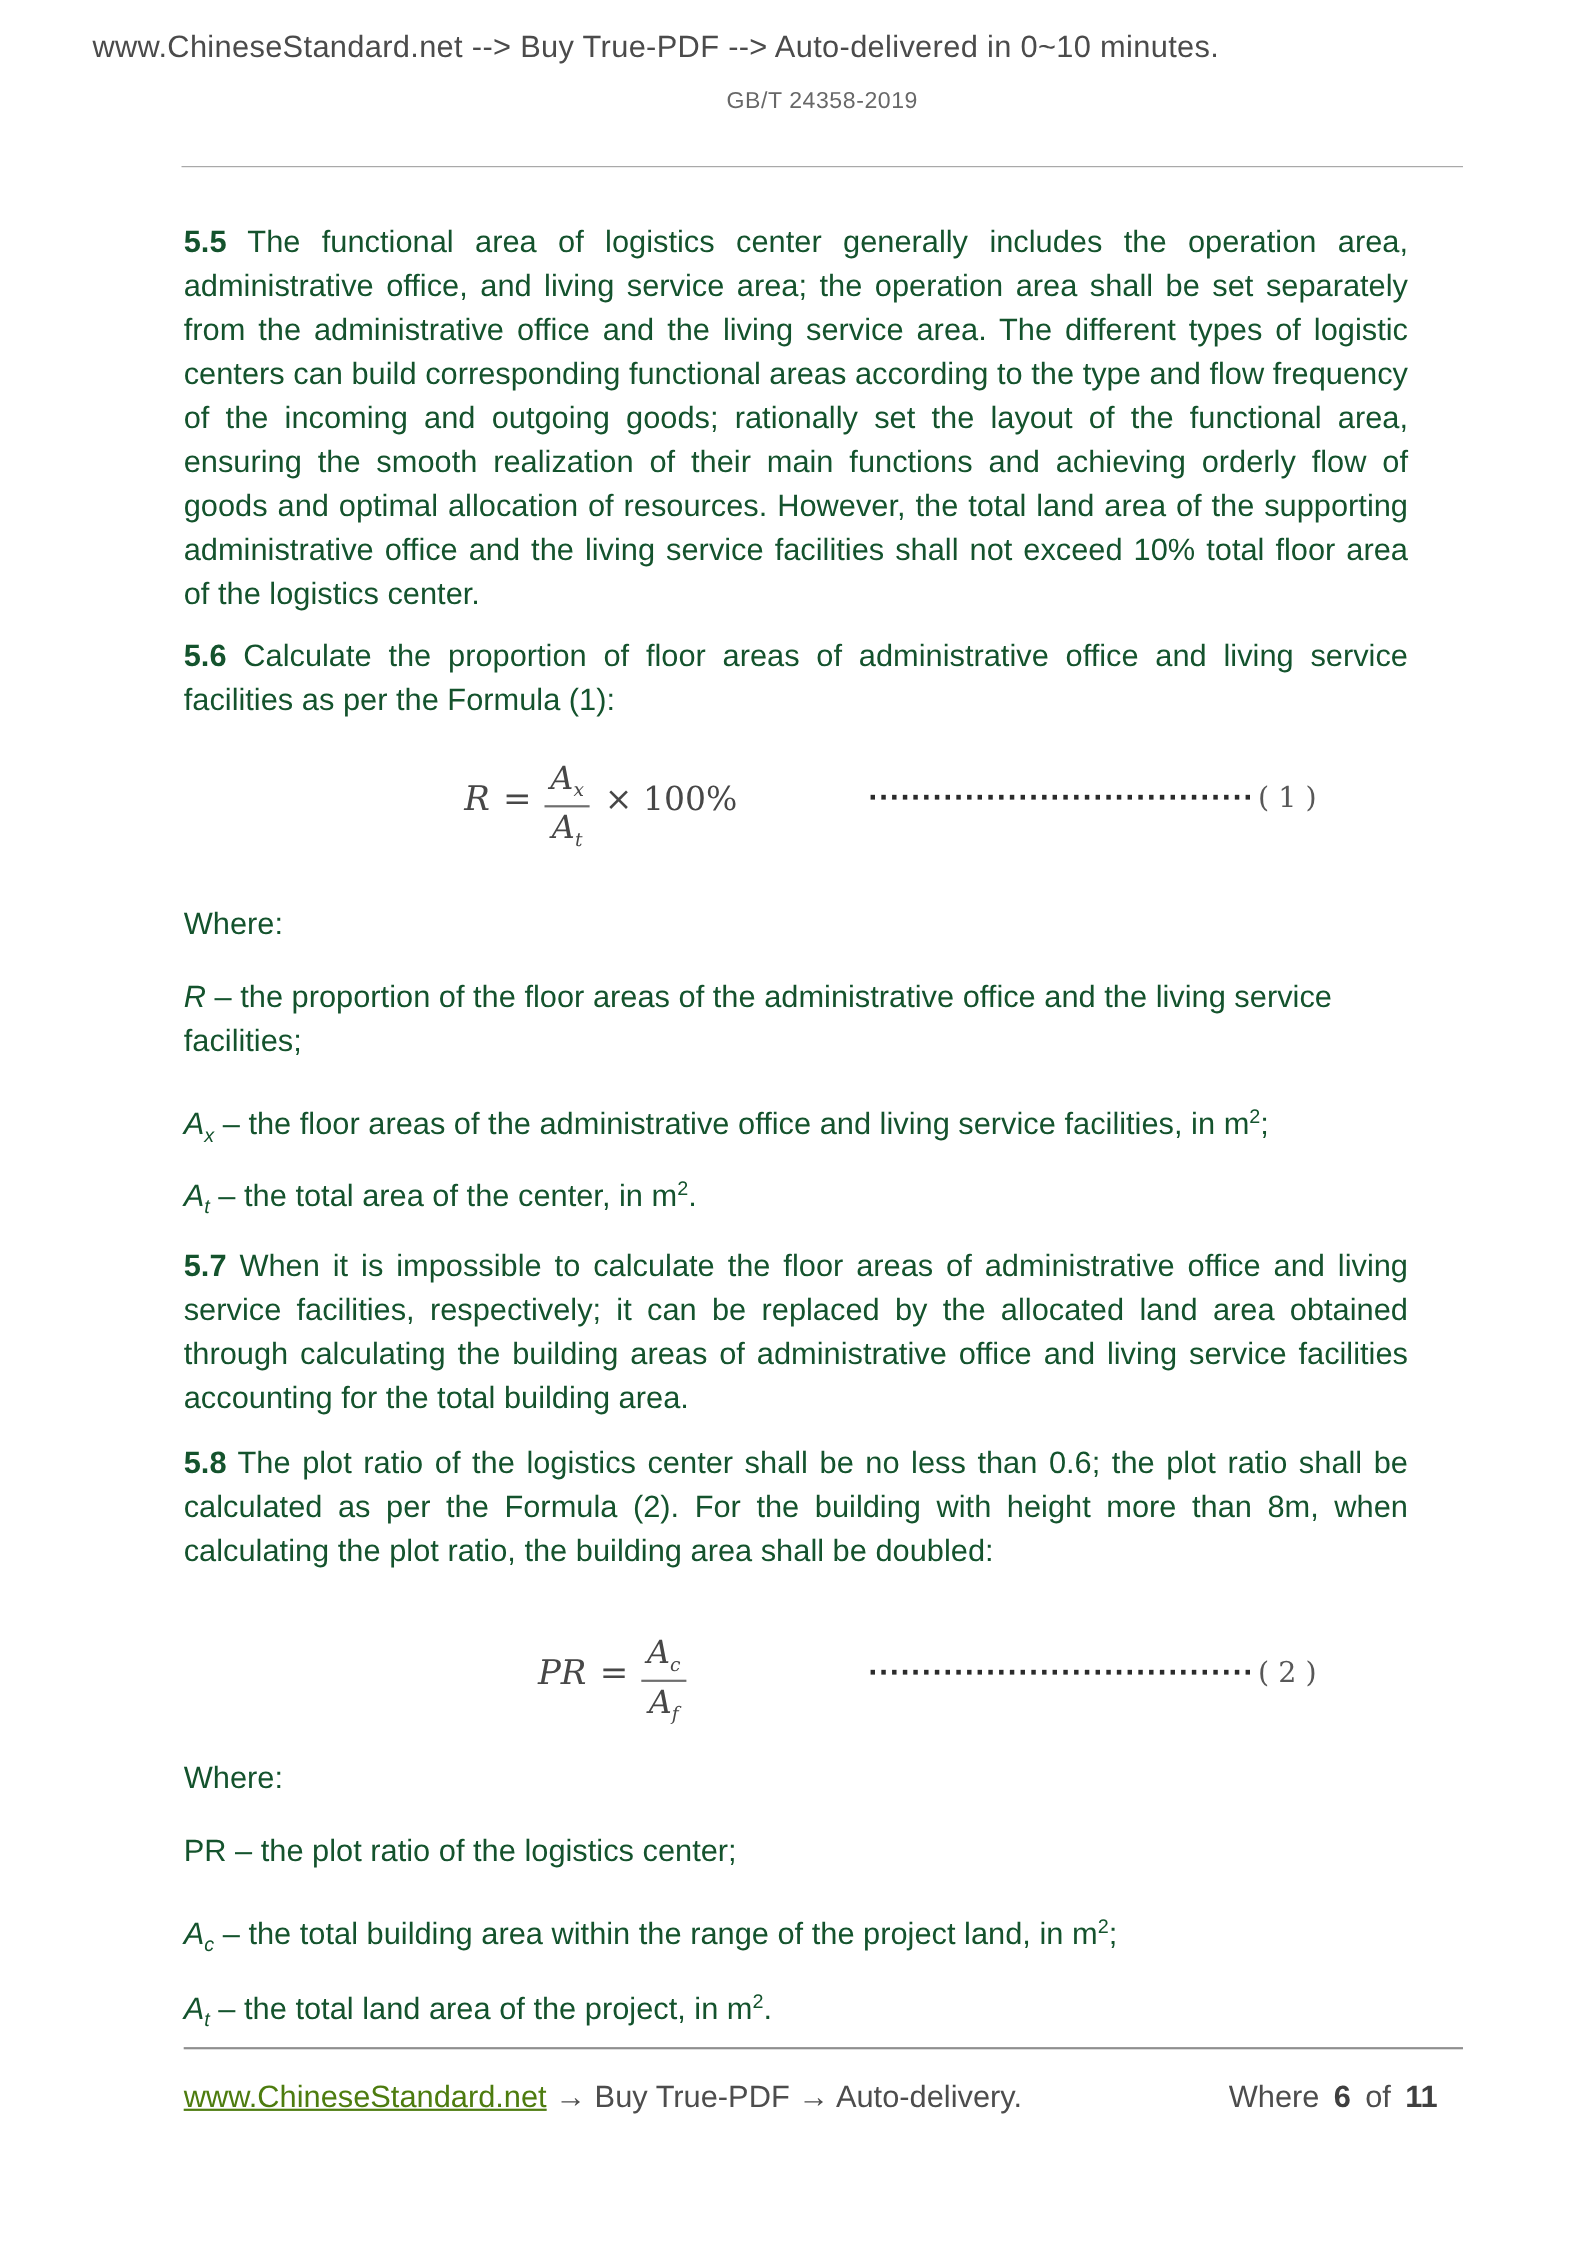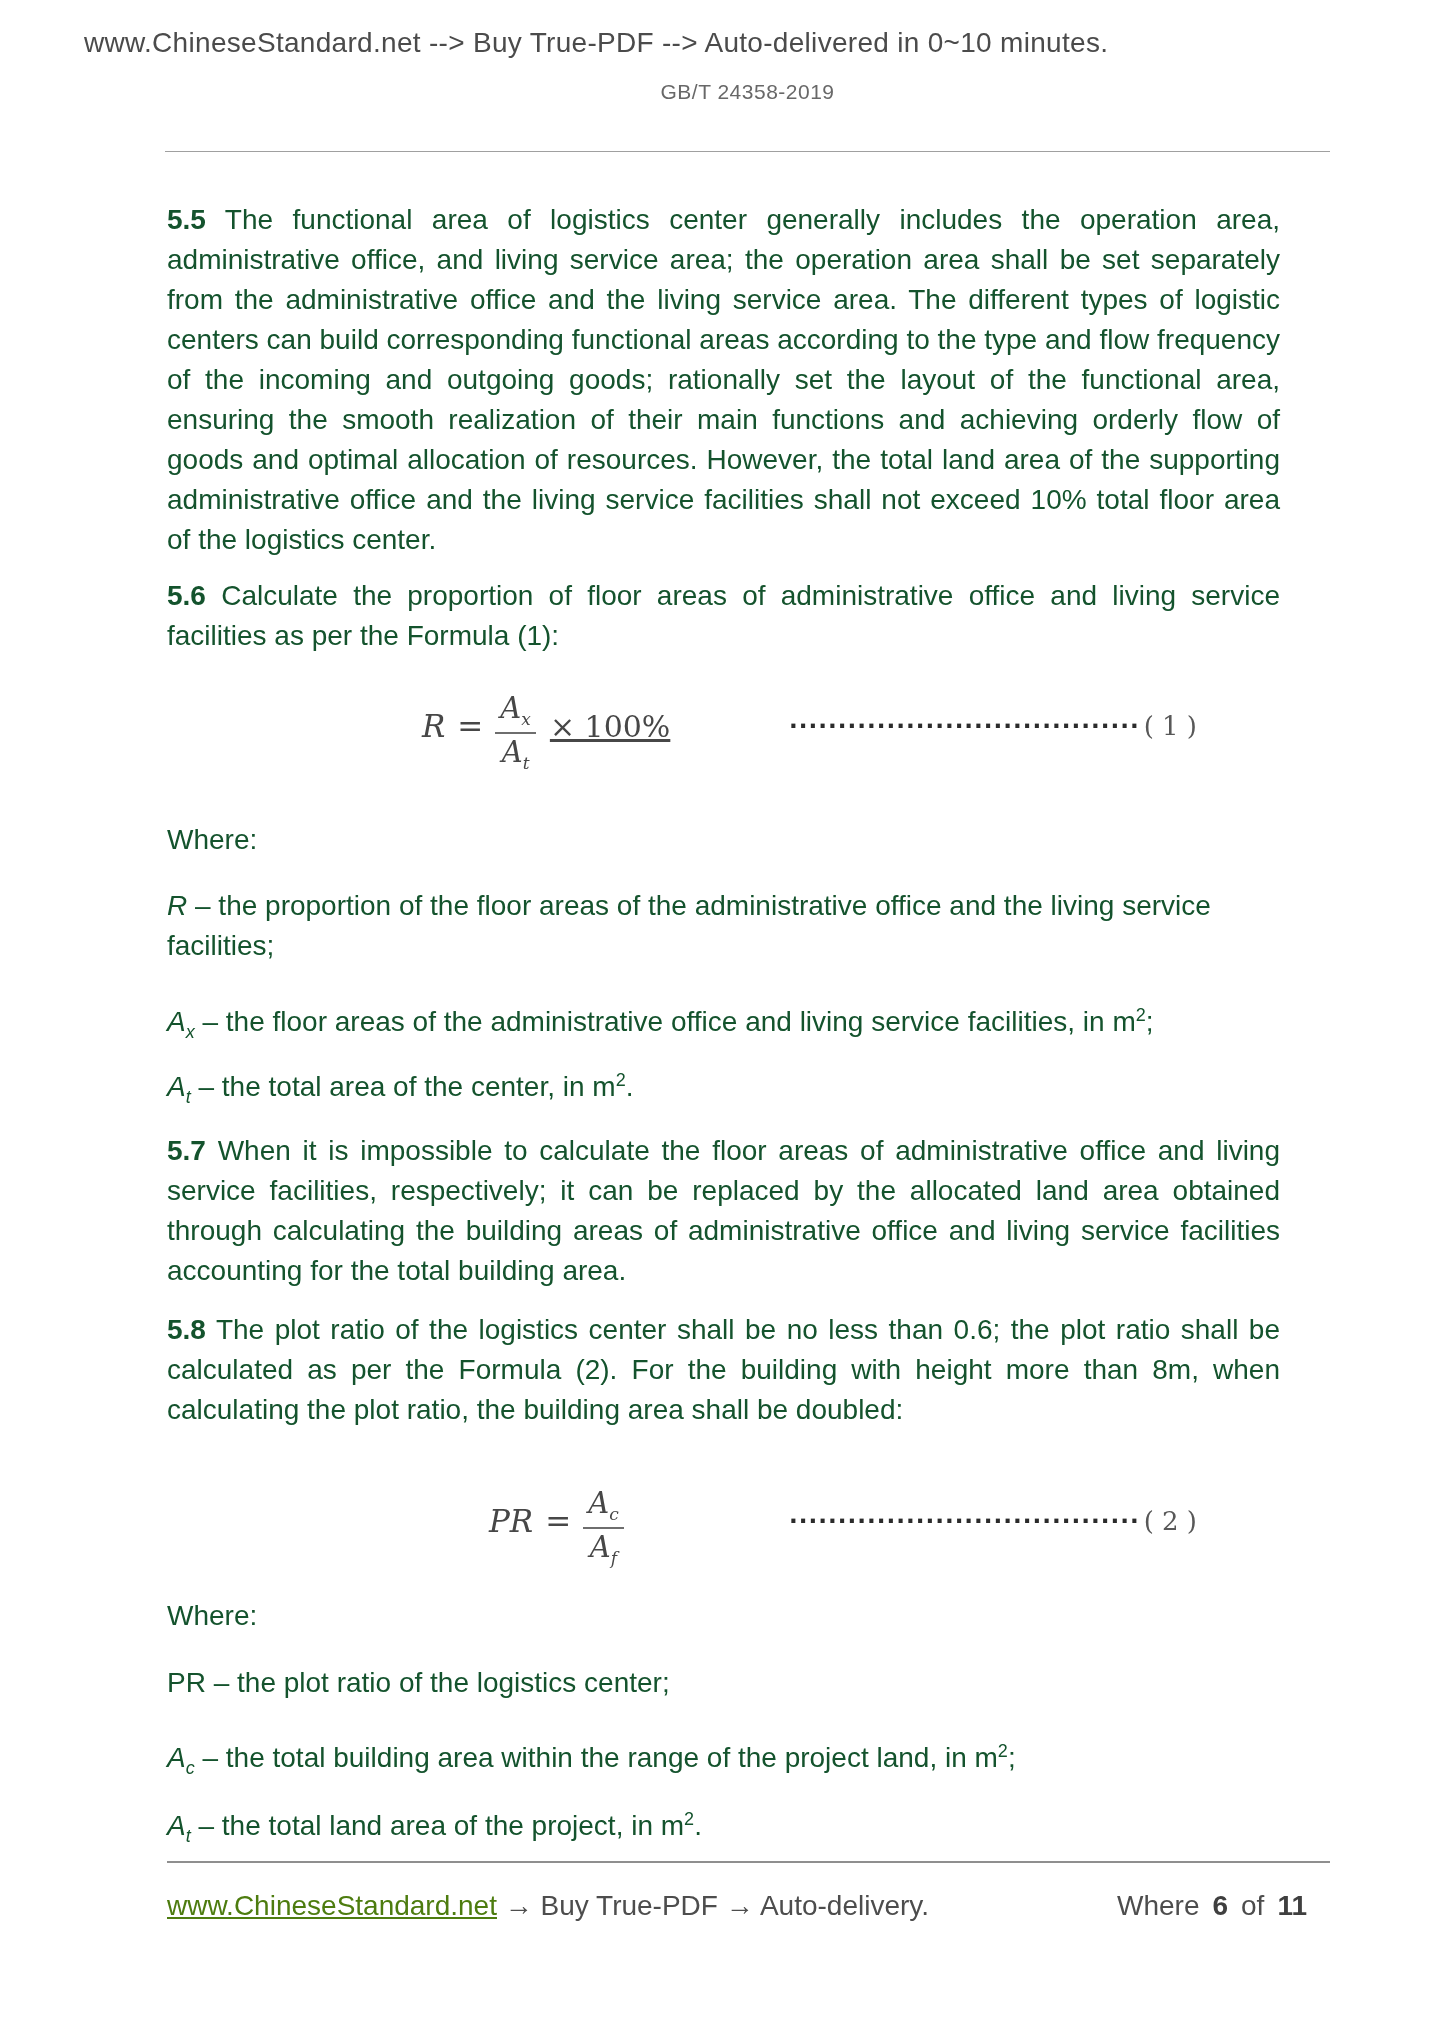--- a/index.html
+++ b/index.html
@@ -34,21 +34,21 @@
   .fbody {
     display:flex; align-items:center;
     font-family:"DejaVu Serif", serif; color:#474747; font-size:31px;
   }
   .fvar { font-style:italic; }
   .feq { margin:0 12px; }
   .frac { display:inline-flex; flex-direction:column; align-items:center; line-height:1.15; font-size:29px;margin-top:13px; }
   .frac .num { border-bottom:2px solid #6e6e6e; padding:0 5px 2px; }
   .frac .den { padding-top:2px; }
   .frac sub { font-size:17px; font-style:italic; }
-  .ftimes { margin-left:14px; font-size:30px; font-style:normal;text-decoration:underline; }
+  .ftimes { margin-left:14px; font-size:30px; font-style:normal; }
   .fdots { margin-left:auto; display:flex; align-items:center; }
   .dots {
     font-family:"DejaVu Sans", sans-serif; font-weight:bold; font-size:23px;
     letter-spacing:1px; color:#2b2b2b; white-space:nowrap;
   }
   .fnum {
     font-family:"DejaVu Serif", serif; font-size:26px; color:#585858;
     margin-left:4px; white-space:pre;
   }
 

